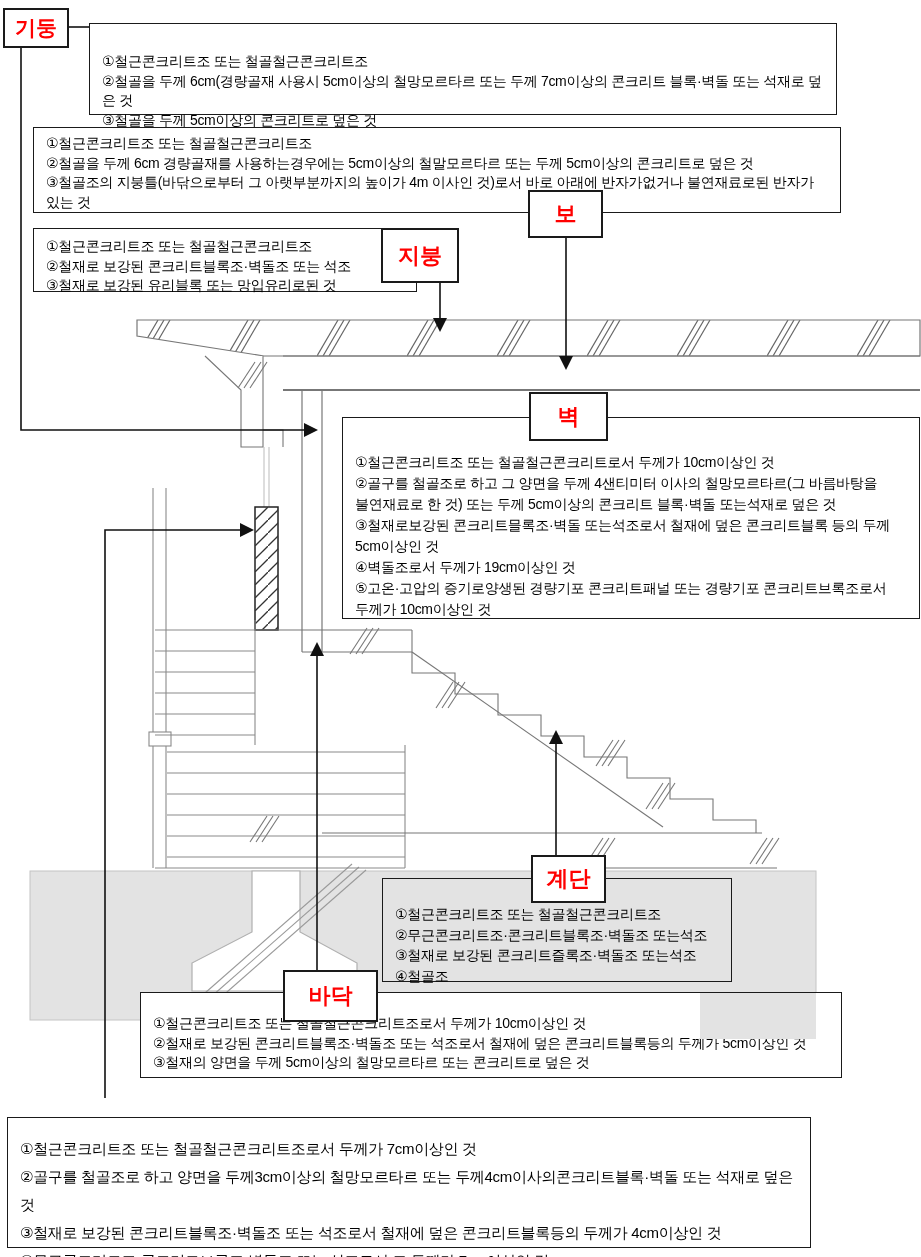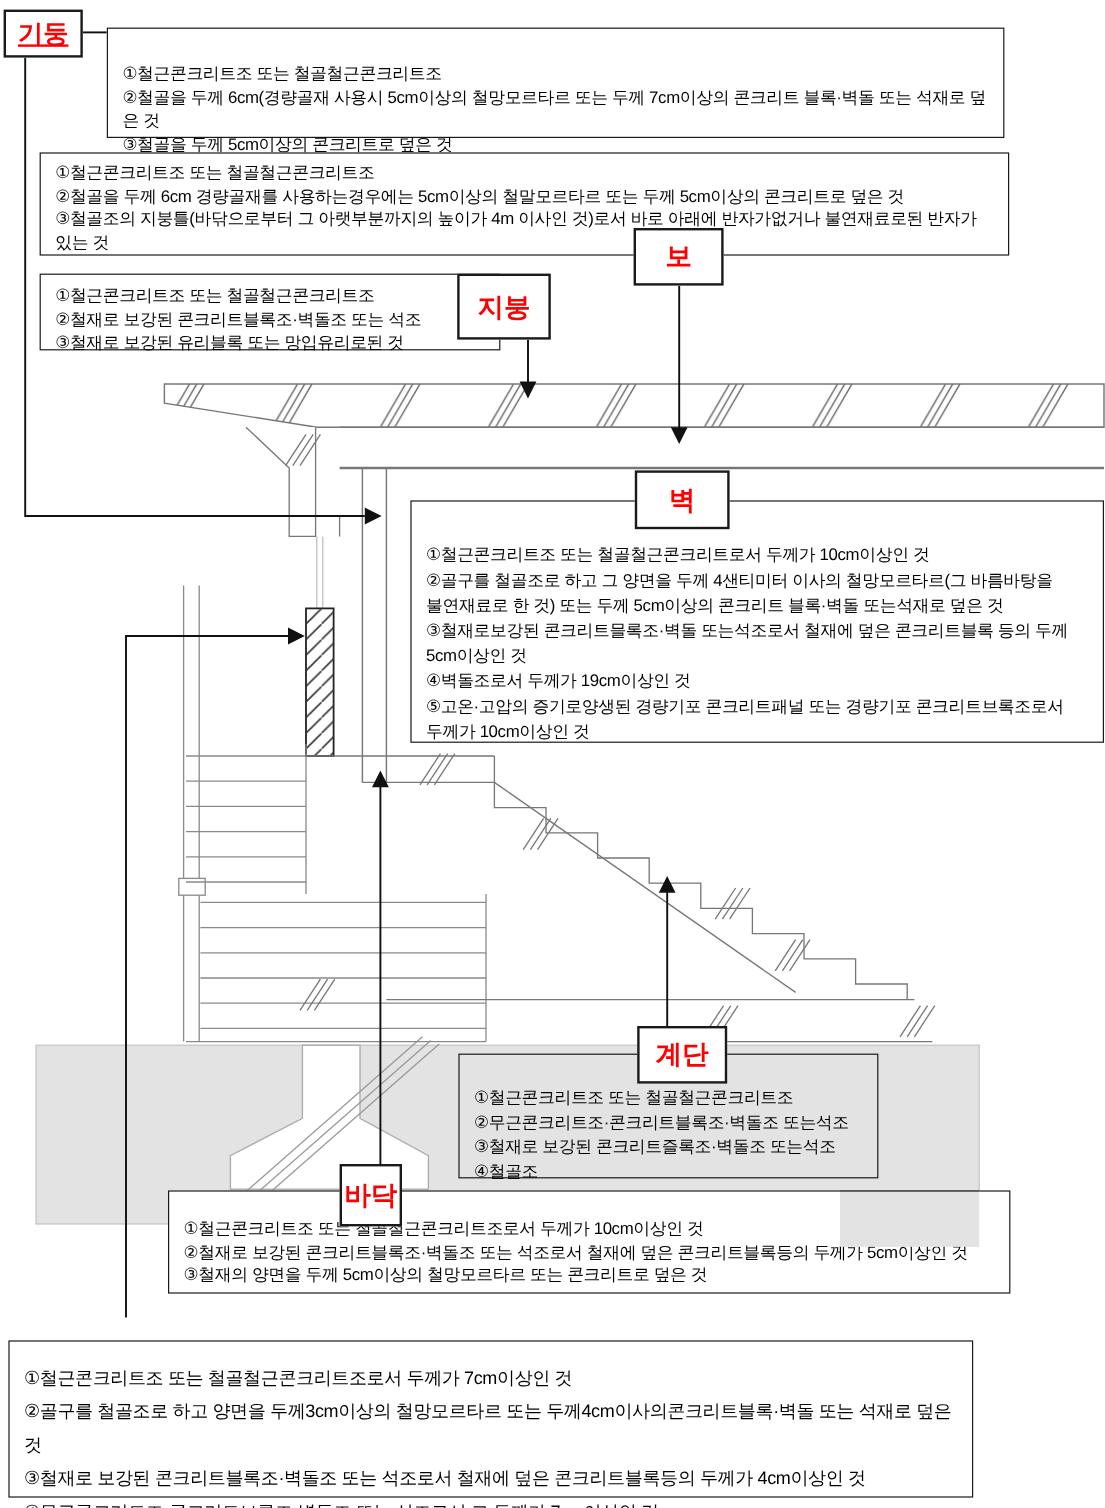--- a/index.html
+++ b/index.html
@@ -14,26 +14,26 @@
   .b3{left:33px;top:228px;width:384px;height:64px;padding-top:8px;}
   .b4{left:342px;top:417px;width:578px;height:202px;padding-top:34px;line-height:21px;}
   .b5{left:382px;top:878px;width:350px;height:104px;padding-top:25px;line-height:20.5px;background:#e3e3e3;}
   .b6{left:140px;top:992px;width:702px;height:86px;padding-top:21px;}
   .b7{left:7px;top:1117px;width:804px;height:131px;padding-top:17px;line-height:28px;font-size:15px;}
   .gpatch{position:absolute;left:700px;top:992px;width:116px;height:46px;background:#e3e3e3;
         border-top:1.6px solid #1a1a1a;z-index:4;}
   .rlabel{position:absolute;box-sizing:border-box;background:#fff;border:2.2px solid #1a1a1a;
         color:#ff0000;font-weight:bold;font-size:22px;display:flex;align-items:center;
         justify-content:center;z-index:5;letter-spacing:0;}
-  .l-col{left:3px;top:8px;width:66px;height:40px;font-size:21px;text-decoration:underline;}
+  .l-col{left:3px;top:8px;width:66px;height:40px;font-size:21px;}
   .l-beam{left:528px;top:190px;width:75px;height:48px;}
   .l-roof{left:381px;top:228px;width:78px;height:55px;text-align:right;}
   .l-wall{left:529px;top:392px;width:79px;height:49px;}
   .l-stair{left:519px;top:855px;width:75px;height:48px;margin-left:12px;}
-  .l-floor{left:283px;top:970px;width:52px;height:52px;}
+  .l-floor{left:283px;top:970px;width:95px;height:52px;}
   .l-ext{left:32px;top:1098px;width:160px;height:44px;font-size:19px;}
 </style>
 </head>
 <body>
 
 <div id="stage">
 
   <svg class="draw" width="921" height="1257" viewBox="0 0 921 1257">
     <defs>
       <pattern id="roofHatch" x="137" y="320" width="90" height="36" patternUnits="userSpaceOnUse">

